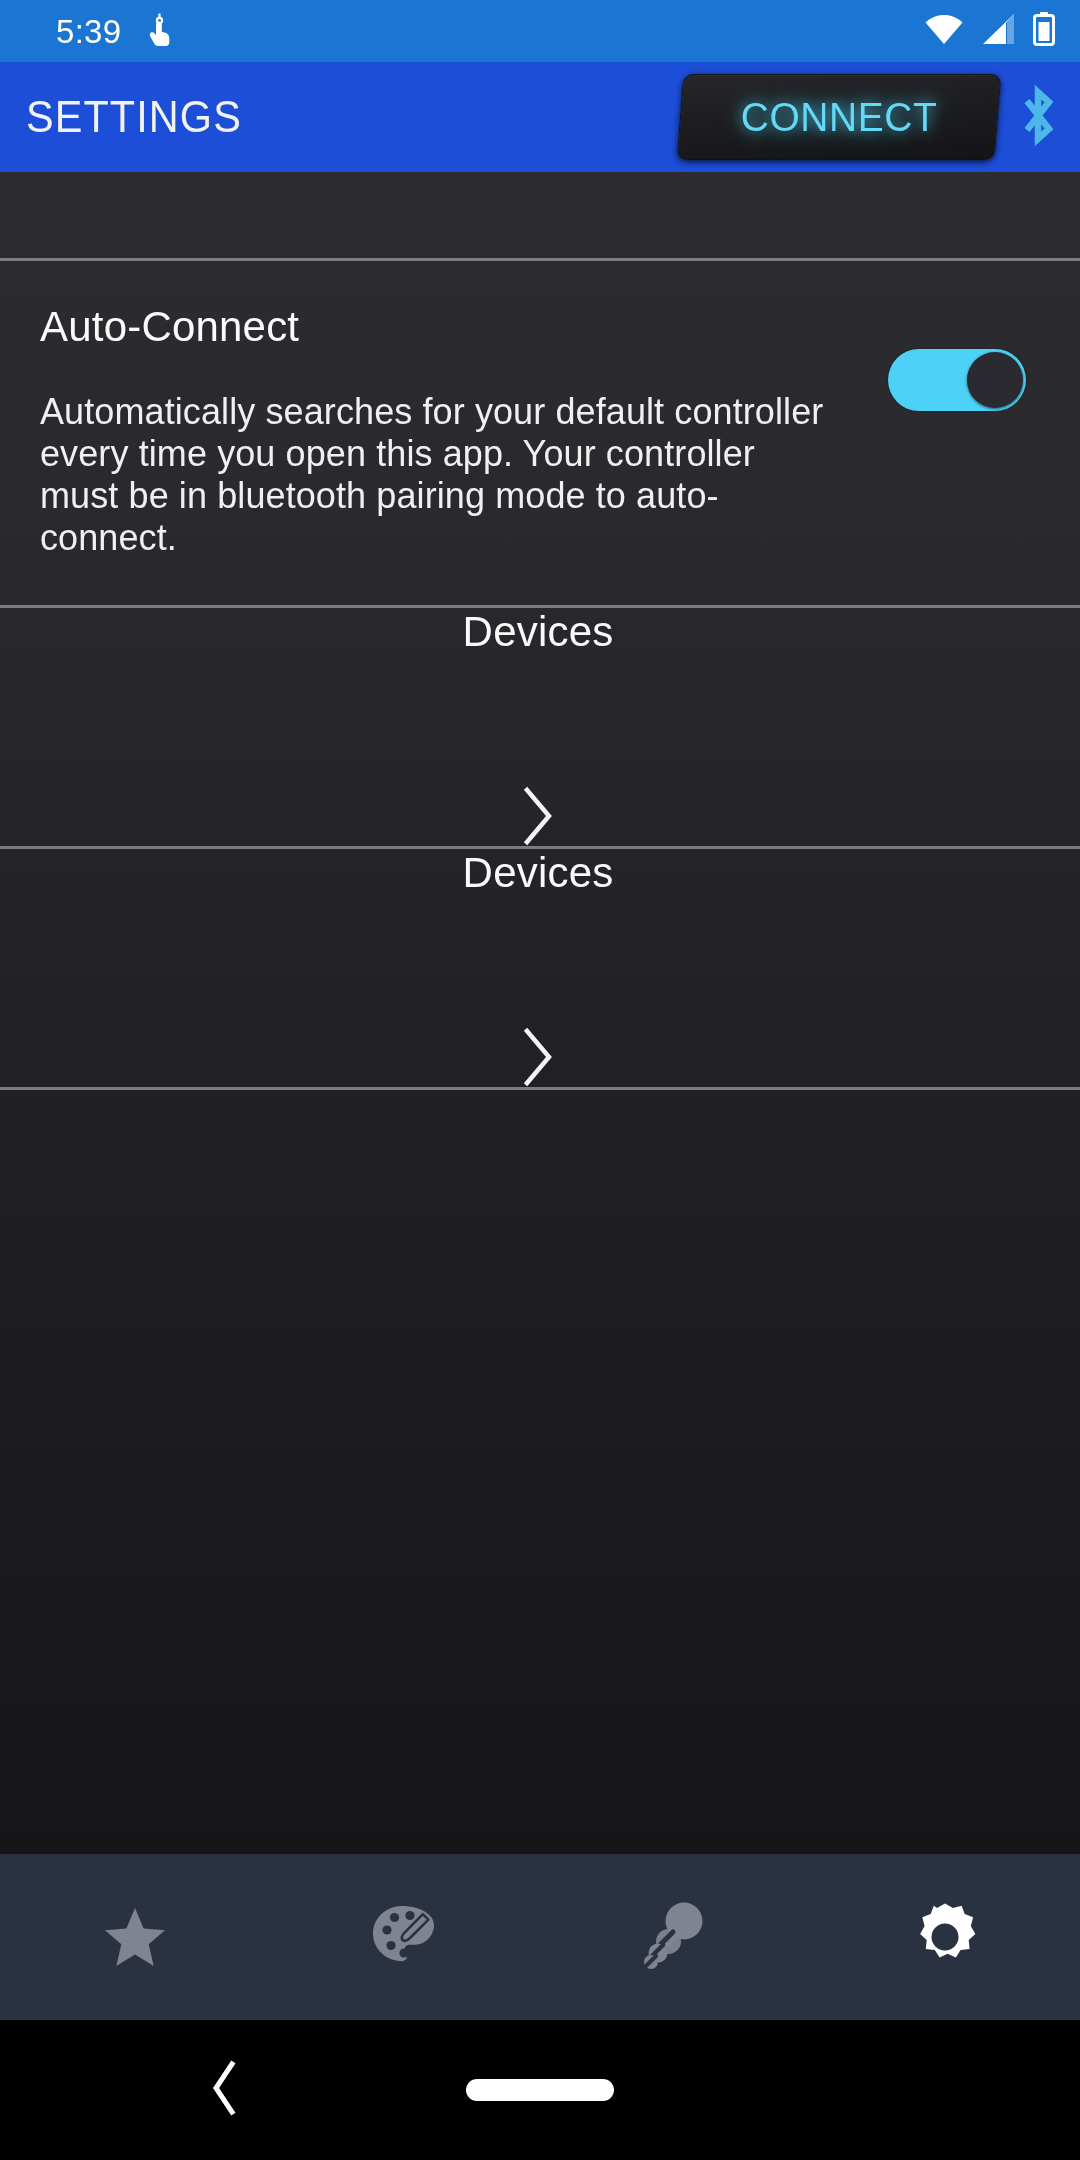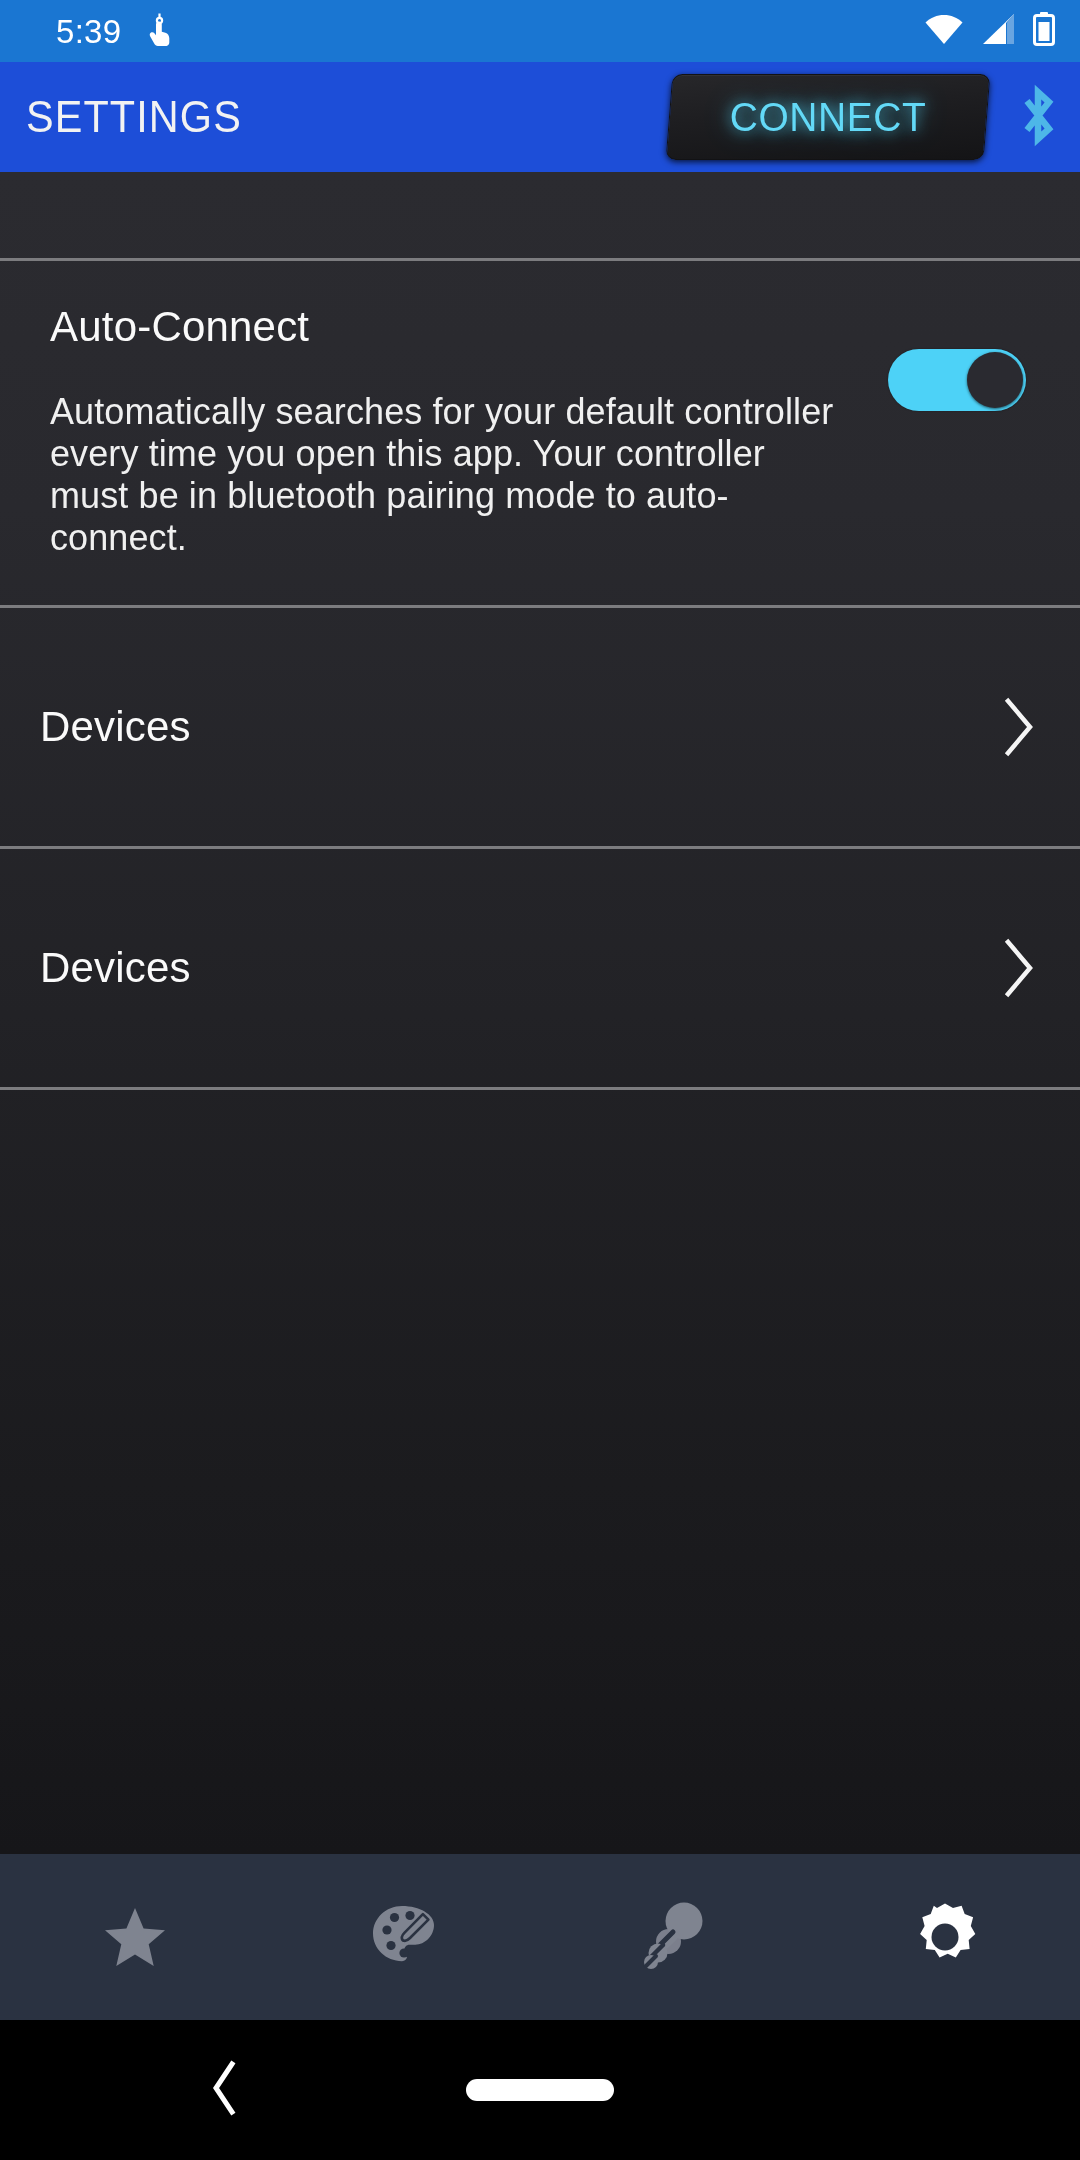--- a/index.html
+++ b/index.html
@@ -29,21 +29,21 @@
     background:#1d4ed8;
     display:flex; align-items:center;
   }
   .app-title{
     color:#F2F2F2; font-size:45px; letter-spacing:1.2px;
     margin-left:26px; font-weight:400;
     transform:scaleX(.92); transform-origin:left center;
     white-space:nowrap;
   }
   .appbar-right{
-    margin-left:auto; display:flex; align-items:center; gap:11px; padding-right:16px;
+    margin-left:auto; display:flex; align-items:center; gap:0px; padding-right:16px;
   }
   .connect-wrap{ position:relative; width:318px; height:86px; margin-right:14px; }
   .connect-btn{
     position:absolute; inset:0;
     background:linear-gradient(175deg,#27272A 0%, #1E1E21 42%, #141416 100%);
     border-radius:10px;
     transform:skewX(-4.5deg);
     box-shadow:0 2px 6px rgba(0,0,0,.75), inset 0 1px 0 rgba(255,255,255,.05);
     border:1px solid #121214;
   }
@@ -58,21 +58,21 @@
 
   
   .content{
     position:absolute; top:172px; left:0; width:1080px; height:1682px;
     background:linear-gradient(180deg,#2B2B30 0%, #29292E 20%, #222226 50%, #1B1B1E 78%, #161619 100%);
   }
   .spacer-row{ height:86px; }
   .divider{ height:3px; background:#7C7C7F; width:100%; }
 
   .sec-auto{ padding:42px 40px 46px 40px; display:flex; align-items:flex-start; }
-  .auto-text{ flex:1; padding-right:22px;margin-left:10px; }
+  .auto-text{ flex:1; padding-right:22px; }
   .auto-title{
     color:#FAFAFA; font-size:42px; font-weight:400; letter-spacing:.2px;
     margin-bottom:40px;
   }
   .auto-desc{
     color:#F0F0F0; font-size:36px; line-height:42px; letter-spacing:.1px;
     max-width:800px;
   }
   .toggle{
     width:138px; height:62px; border-radius:31px;
@@ -82,20 +82,21 @@
   }
   .toggle-knob{
     position:absolute; top:3px; right:3px; width:56px; height:56px;
     border-radius:50%; background:#2A2A30;
     box-shadow:0 1px 3px rgba(0,0,0,.6);
   }
 
   .row-link{
     height:238px; display:flex; align-items:center; justify-content:space-between;
     padding:0 44px 0 40px;
+    flex-direction:column;
   }
   .row-label{ color:#FAFAFA; font-size:42px; font-weight:400; letter-spacing:.2px; }
   .chev{ width:34px; height:60px; }
 
   .filler{ flex:1; }
 
   
   .tabbar{
     position:absolute; top:1854px; left:0; width:1080px; height:166px;
     background:#2A3241;

